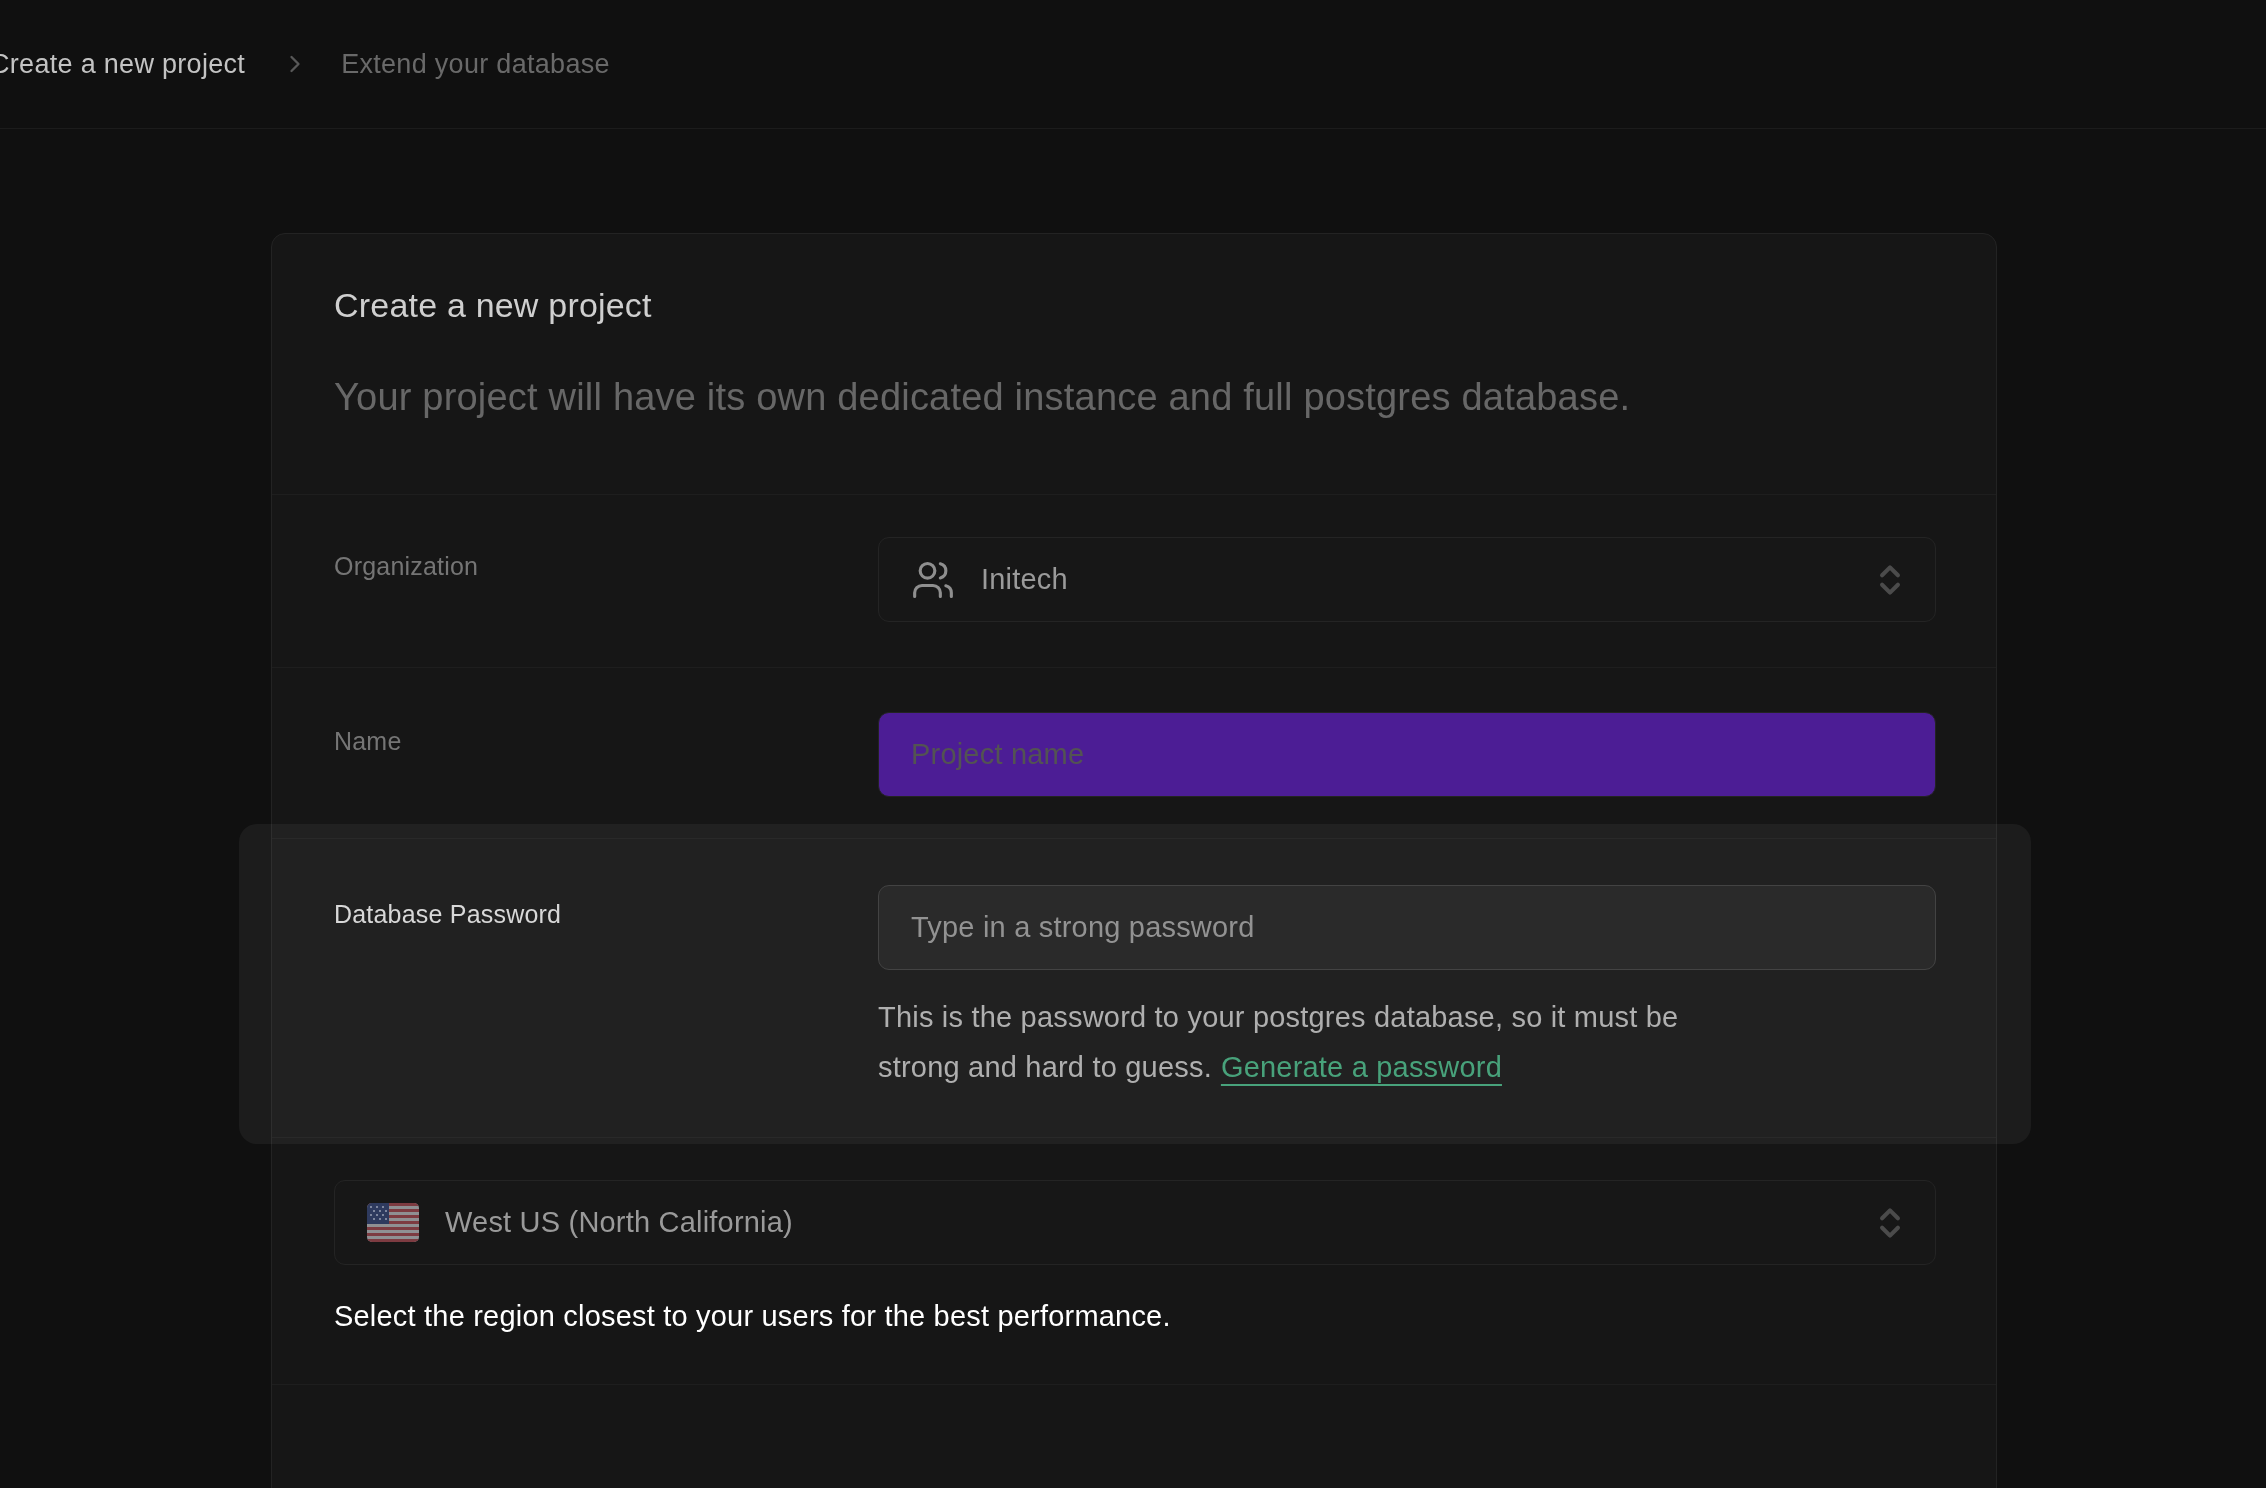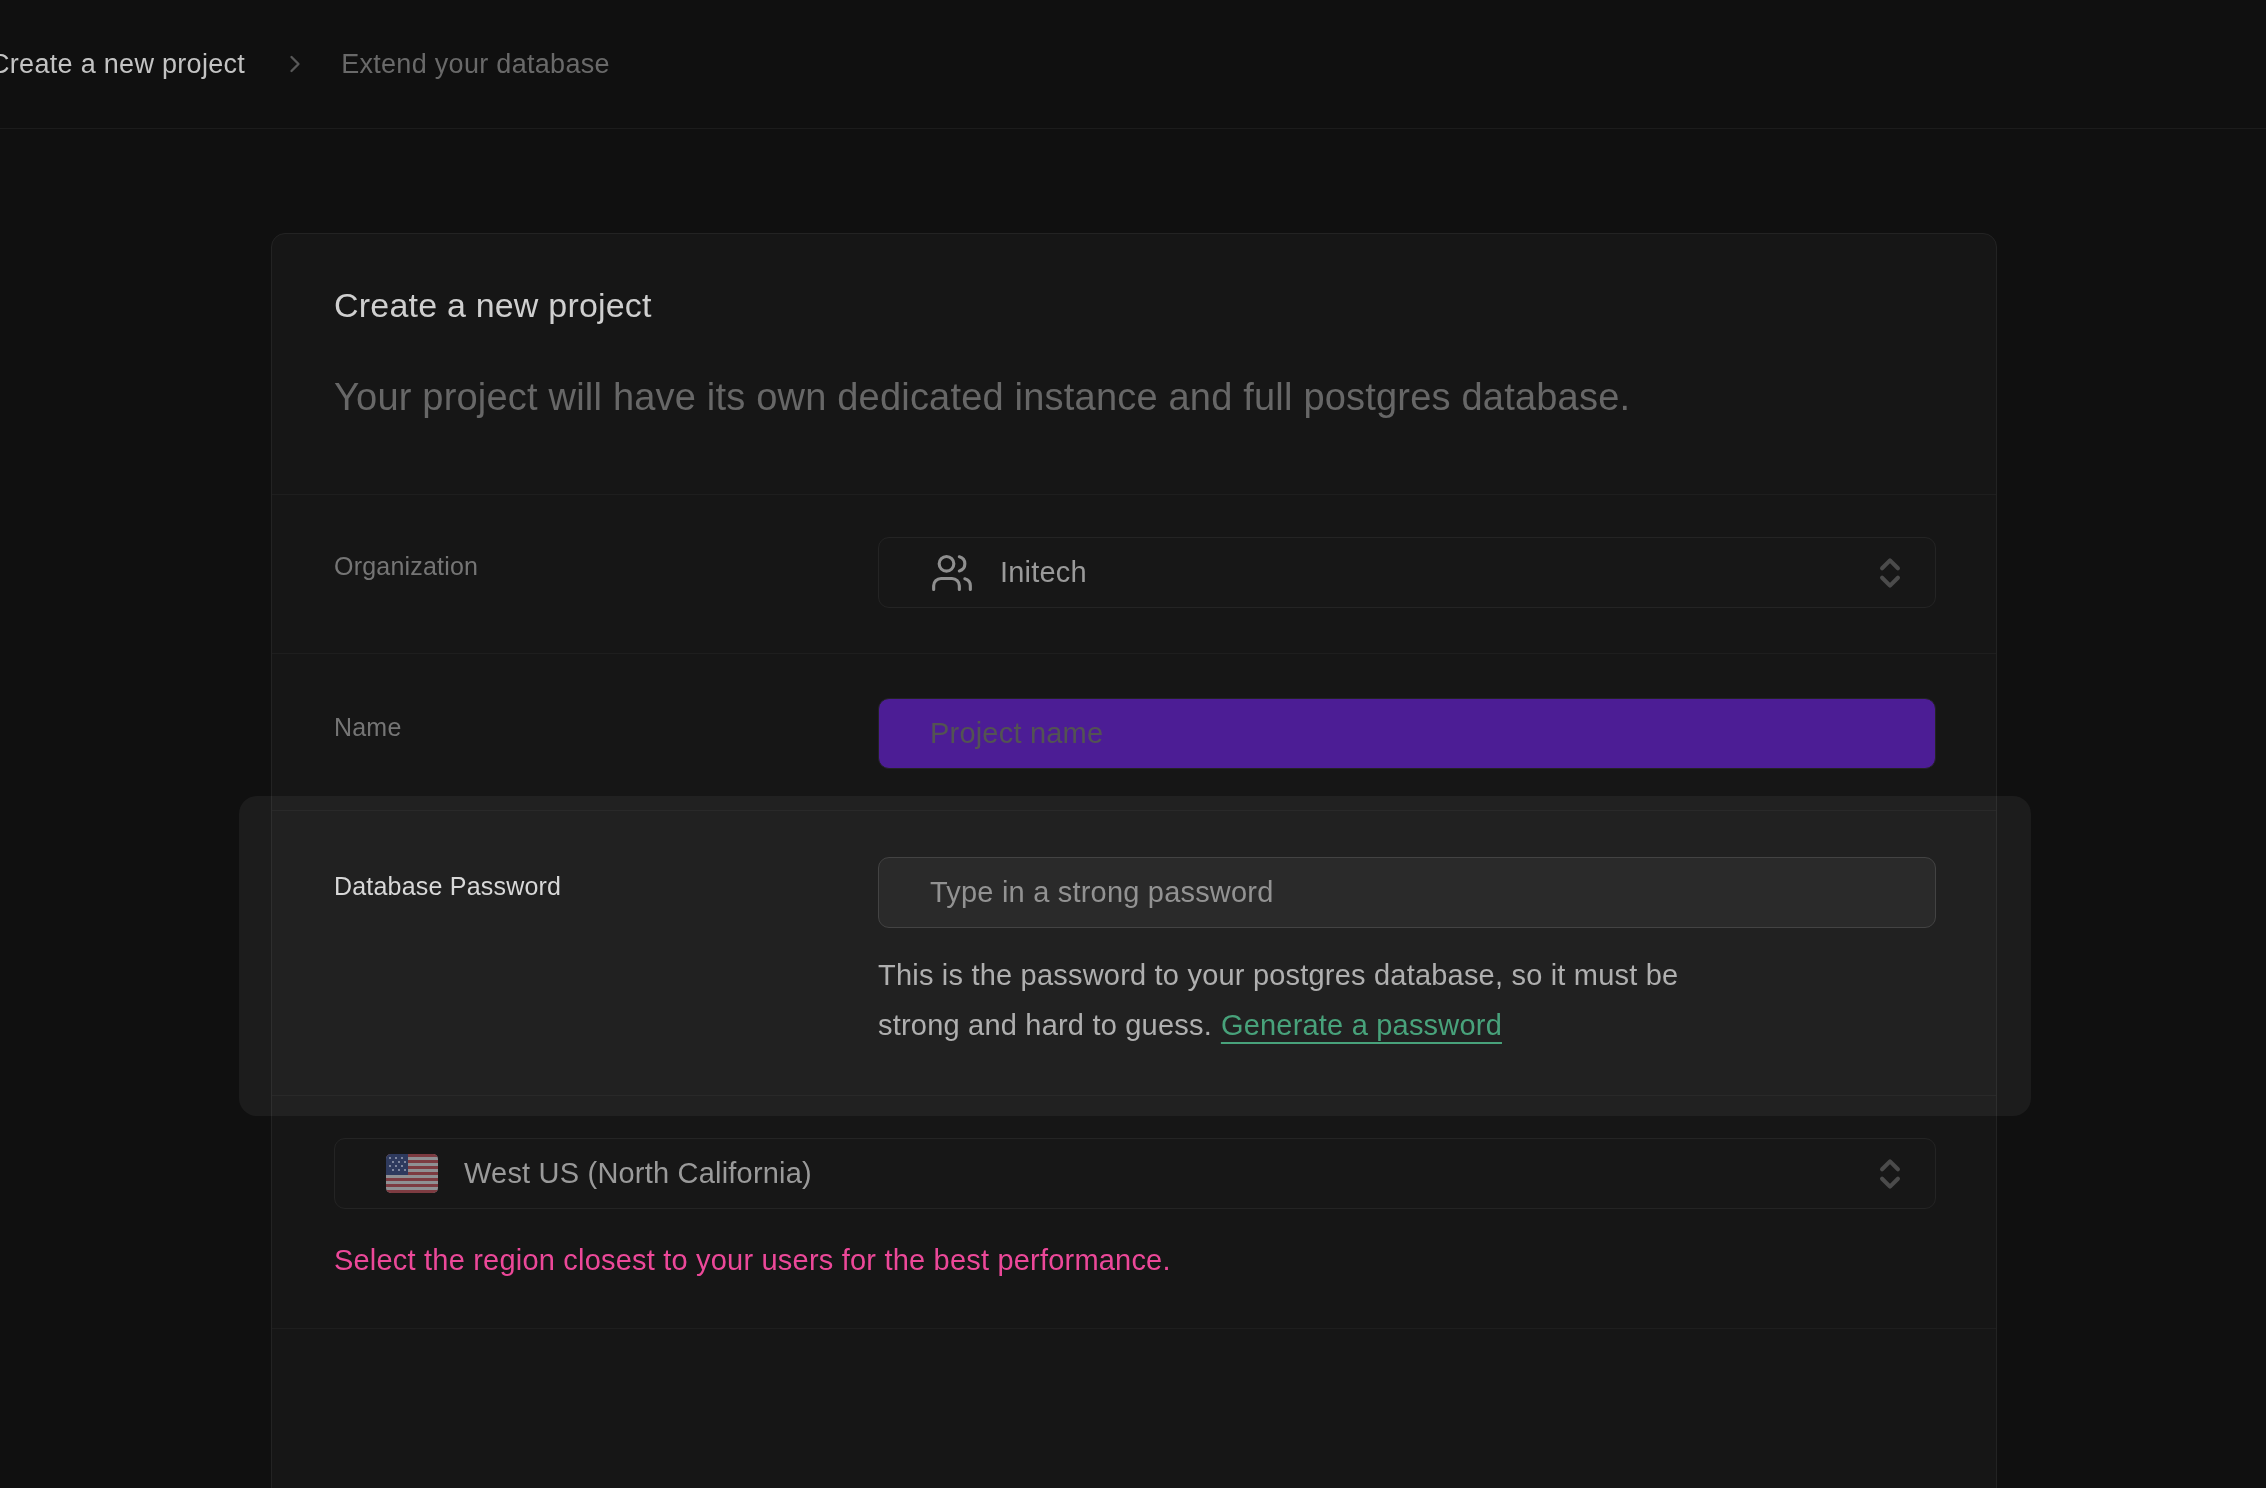--- a/index.html
+++ b/index.html
@@ -53,24 +53,24 @@
   .flabel {
     flex: 0 0 544px; width: 544px;
     padding-top: 8px;
     font-size: 25px; line-height: 42px;
     color: #757575; letter-spacing: 0.2px;
   }
   .field { flex: 1 1 auto; min-width: 0; }
 
   .control {
     position: relative;
-    height: 71px; width: 100%;
+    height: 85px; width: 100%;
     border-radius: 11px;
     display: flex; align-items: center;
-    padding: 0 51px;
+    padding: 0 32px;
     font-size: 29px; letter-spacing: 0.2px;
   }
   .select-btn {
     background: #171717;
     border: 1px solid #242424;
     color: #9a9a9a;
     cursor: pointer;
     text-align: left;
     font-family: inherit;
   }
@@ -103,21 +103,21 @@
     border: 1px solid #393939;
     color: #c9c9c9;
   }
   .password-input::placeholder { color: #8d8d8d; opacity: 1; }
 
   .help {
     margin-top: 22px;
     font-size: 29px; line-height: 50px;
     color: #ababab; letter-spacing: 0.2px;
   }
-  .help-region { margin-top: 26px; color: #ec4899; }
+  .help-region { margin-top: 26px; color: #ffffff; }
   .gen-link {
     color: var(--accent-green, #3f9e74);
     text-decoration: underline;
     text-underline-offset: 7px;
     text-decoration-thickness: 2px;
     margin-left: 9px;
     cursor: pointer;
   }
   .flag { border-radius: 5px; overflow: hidden; display: block; }
 </style>

